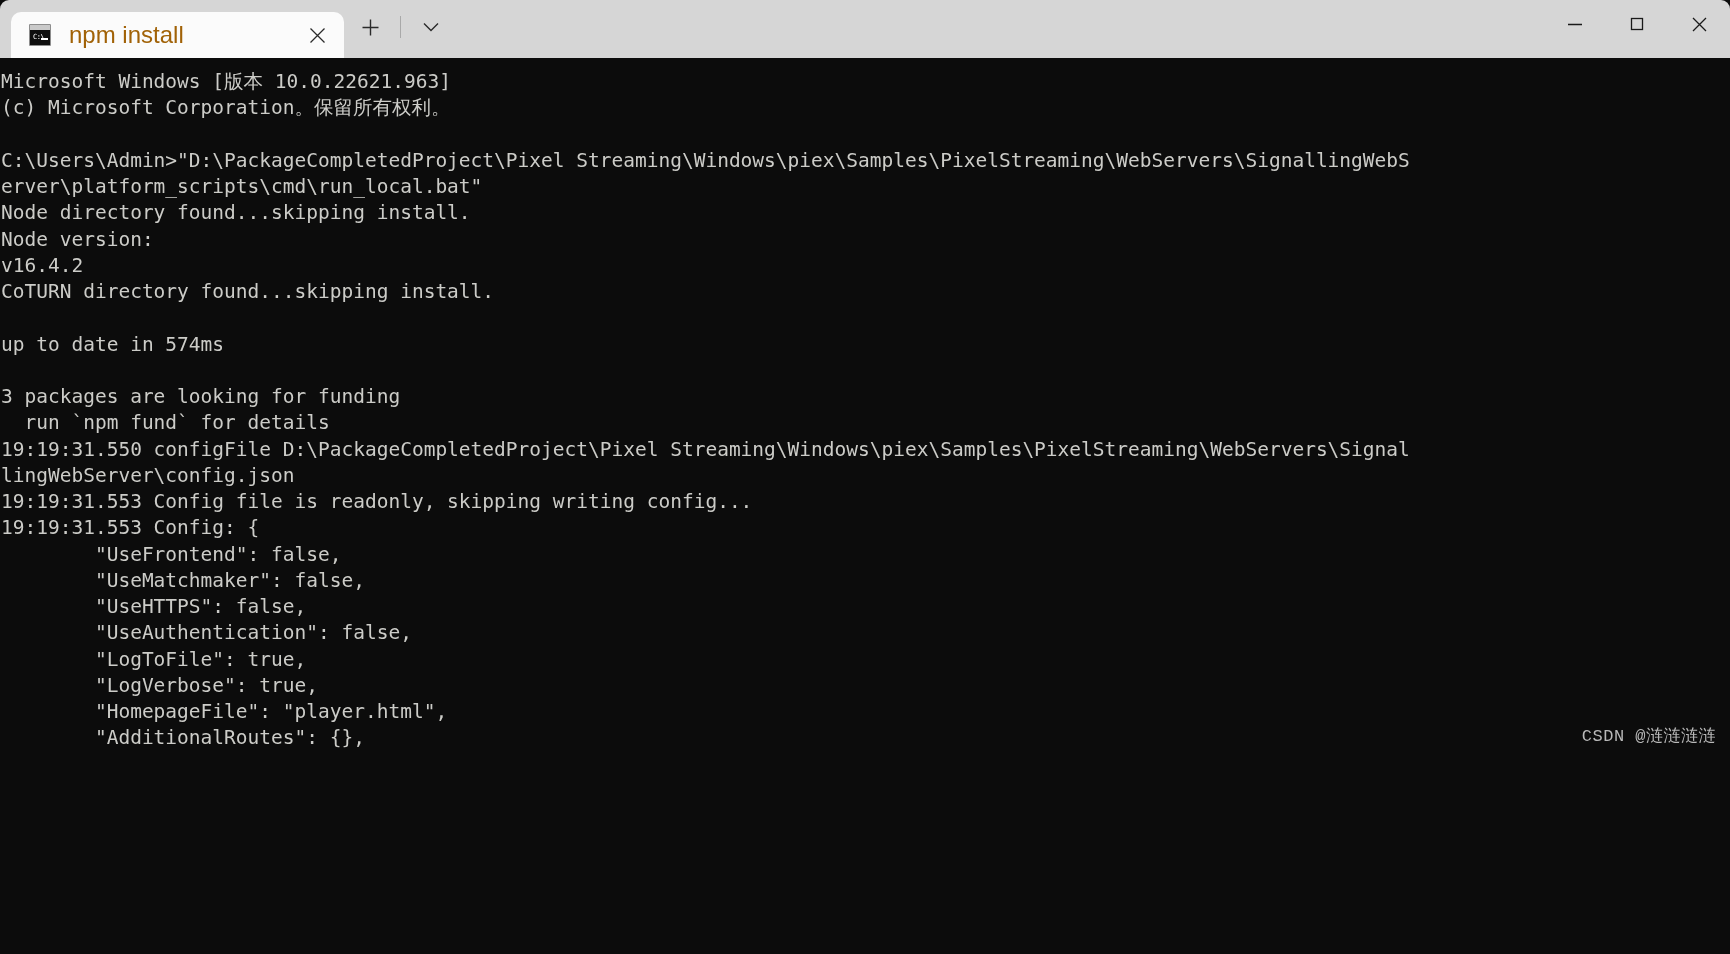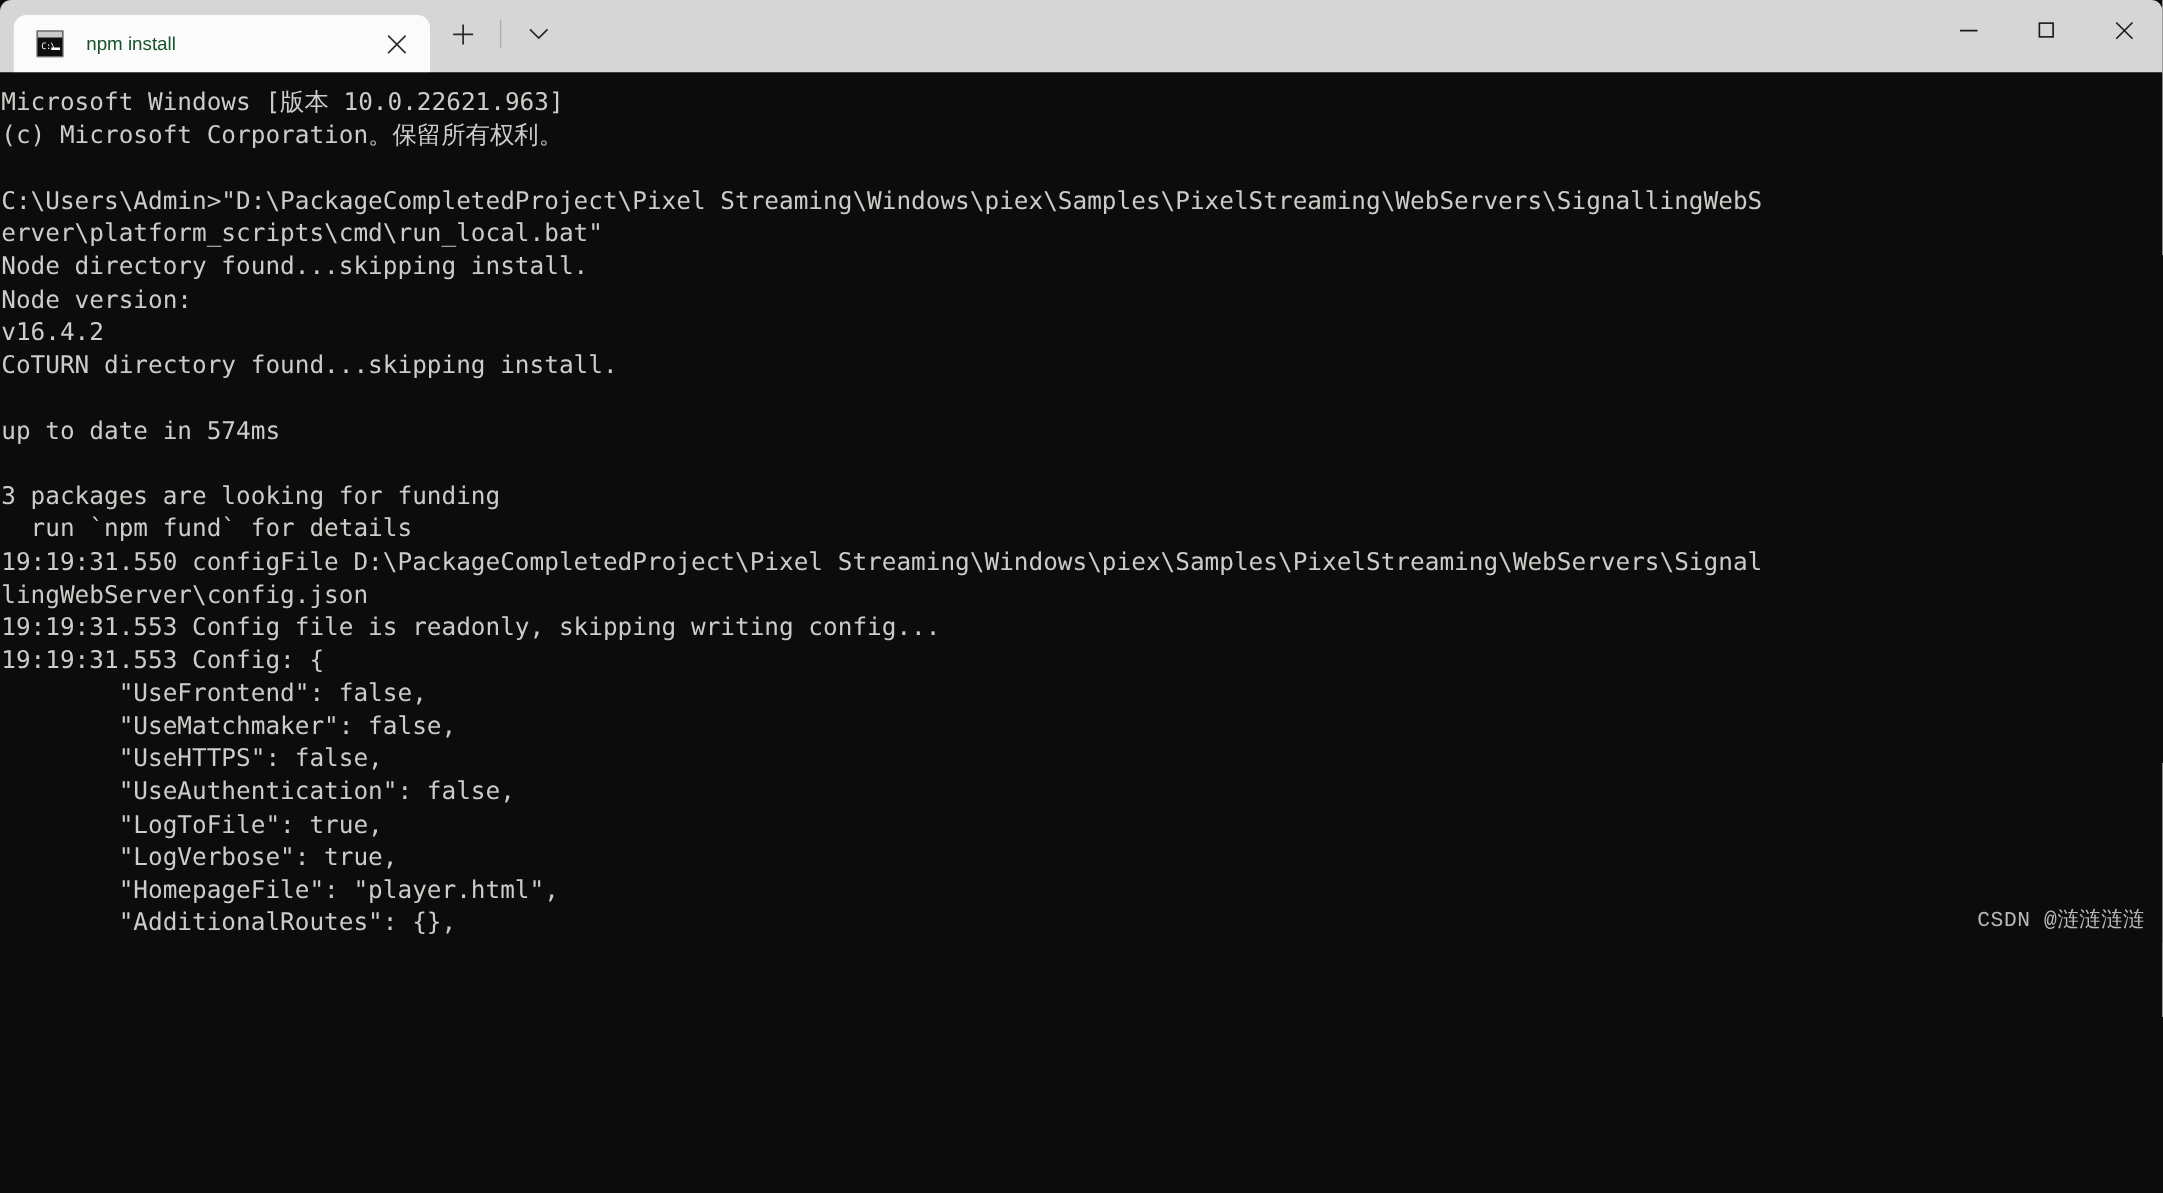--- a/index.html
+++ b/index.html
@@ -92,22 +92,22 @@
     position: absolute;
     left: 11px;
     top: 13px;
     width: 7px;
     height: 2px;
     background: #ffffff;
   }
 
   .tab-title {
     flex: 1 1 auto;
-    font-size: 15px;
-    color: #14532d;
+    font-size: 24px;
+    color: #a16207;
     font-family: "Liberation Sans", sans-serif;
     white-space: nowrap;
     overflow: hidden;
     text-overflow: ellipsis;
   }
 
   .tab-close {
     width: 34px;
     height: 34px;
     flex: 0 0 auto;

